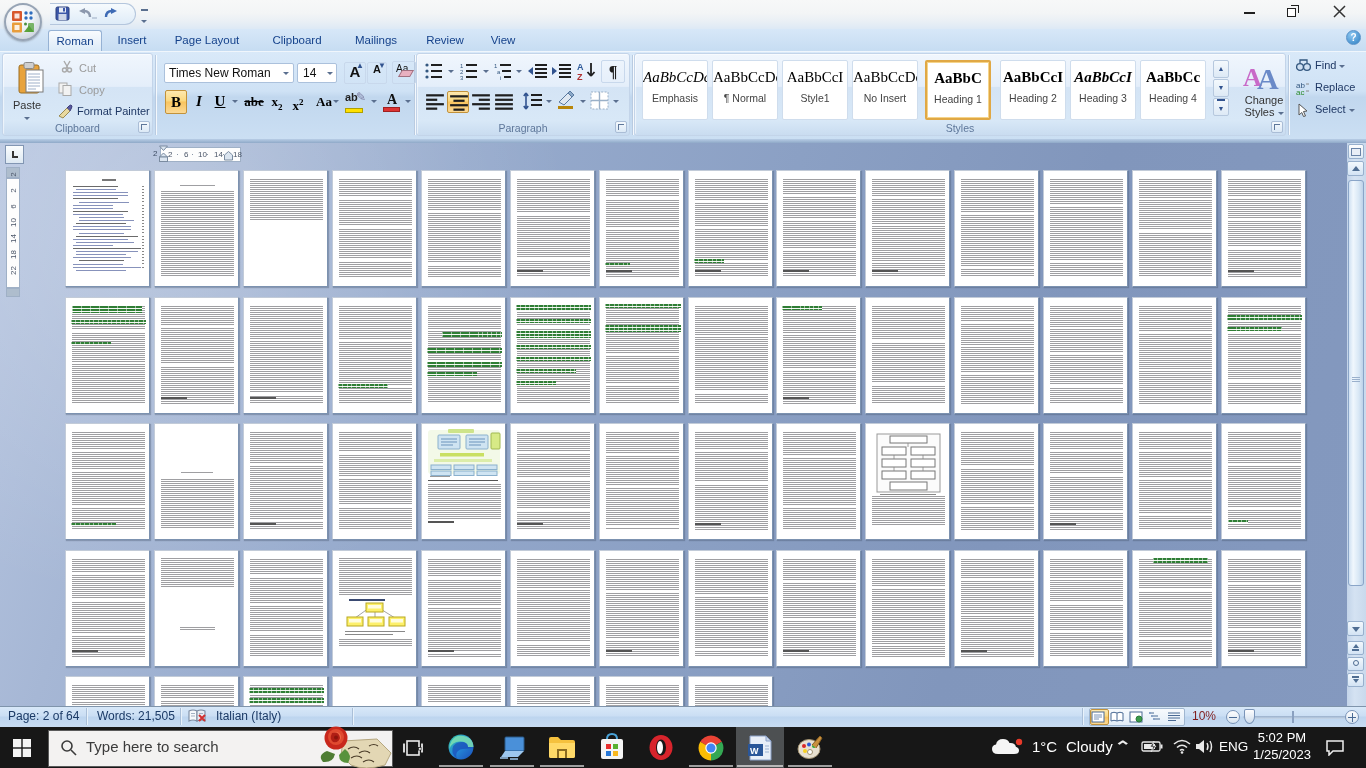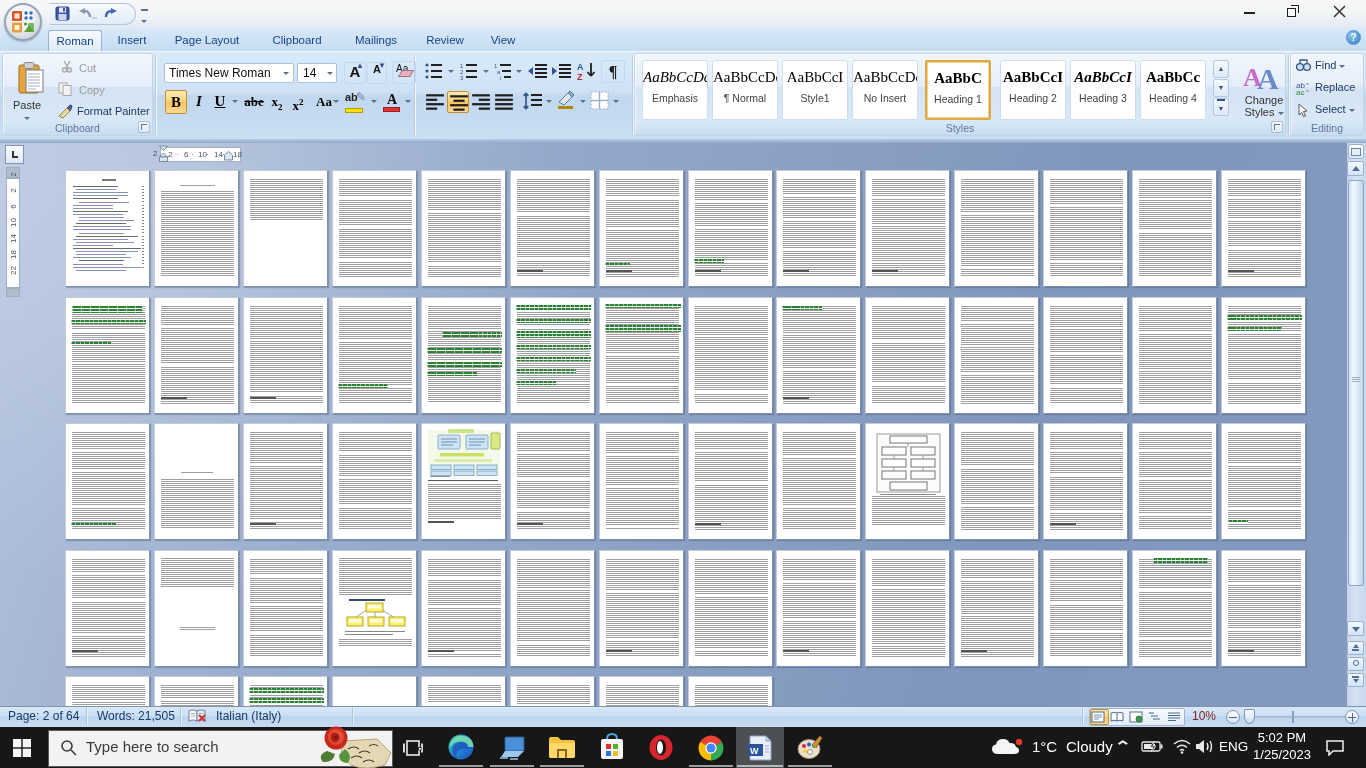--- a/index.html
+++ b/index.html
@@ -170,20 +170,24 @@
     <div class="abs" style="left:310px;top:90px;width:28px;height:24px;text-align:center;line-height:24px;font-family:'Liberation Serif',serif;font-size:13px;font-weight:bold;">Aa</div>
     <div class="dd abs" style="left:333px;top:100px;"></div>
     <div class="abs" style="left:344px;top:91px;width:24px;height:22px;">
       <span style="position:absolute;left:1px;top:0px;font-size:11px;font-weight:bold;color:#1f1f1f;">ab</span>
       <span style="position:absolute;left:12px;top:-1px;font-size:12px;color:#7a7aa0;">✎</span>
       <span style="position:absolute;left:1px;bottom:0px;width:18px;height:5px;background:#ffe000;border:1px solid #b0a000;"></span>
     </div>
     <div class="dd abs" style="left:371px;top:100px;"></div>
     <div class="abs" style="left:381px;top:90px;width:22px;height:23px;text-align:center;"><b style="font-family:'Liberation Serif',serif;font-size:14px;color:#111;">A</b><span style="position:absolute;left:2px;bottom:1px;width:17px;height:5px;background:#d33;border:1px solid #a02020;"></span></div>
     <div class="dd abs" style="left:405px;top:100px;"></div>
+    <div class="grp" style="left:416px;width:214px;">
+      <div class="grplabel">Paragraph</div>
+      <div class="dlauncher"></div>
+    </div>
     <svg class="abs" style="left:424px;top:62px" width="20" height="18" viewBox="0 0 20 18">
       <circle cx="3" cy="3" r="1.6" fill="#33577f"></circle>
       <rect x="7" y="2" width="11" height="2" fill="#1f1f1f"></rect>
       <circle cx="3" cy="9" r="1.6" fill="#33577f"></circle>
       <rect x="7" y="8" width="11" height="2" fill="#1f1f1f"></rect>
       <circle cx="3" cy="15" r="1.6" fill="#33577f"></circle>
       <rect x="7" y="14" width="11" height="2" fill="#1f1f1f"></rect>
     </svg>
     <div class="dd abs" style="left:448px;top:70px;"></div>
     <svg class="abs" style="left:459px;top:62px" width="20" height="18" viewBox="0 0 20 18">
@@ -303,23 +307,20 @@
       <span class="nm">Heading 4</span>
     </div>
     <div class="abs" style="left:1213px;top:60px;width:16px;height:18px;border:1px solid #b6c8de;border-radius:2px;background:linear-gradient(#f4f9fd,#dde9f5);text-align:center;font-size:7px;color:#31538f;line-height:16px;">▲</div>
     <div class="abs" style="left:1213px;top:79px;width:16px;height:18px;border:1px solid #b6c8de;border-radius:2px;background:linear-gradient(#f4f9fd,#dde9f5);text-align:center;font-size:7px;color:#31538f;line-height:16px;">▼</div>
     <div class="abs" style="left:1213px;top:98px;width:16px;height:18px;border:1px solid #b6c8de;border-radius:2px;background:linear-gradient(#f4f9fd,#dde9f5);text-align:center;font-size:7px;color:#31538f;line-height:16px;"><div style="width:8px;height:1.5px;background:#31538f;margin:0 auto;"></div>▼</div>
     <svg class="abs" style="left:1243px;top:60px" width="36" height="30" viewBox="0 0 36 30">
 <text x="0" y="26" font-size="26" font-weight="bold" fill="#c86ac8" font-family="Liberation Serif">A</text>
 <text x="14" y="29" font-size="30" font-weight="bold" fill="#6a8ac8" font-family="Liberation Serif">A</text>
 </svg>
     <div class="rtext abs" style="left:1242px;top:94px;text-align:center;width:44px;">Change<br>Styles <span class="dd"></span></div>
-    <div class="grp" style="left:1290px;width:74px;">
-      <div class="grplabel">Editing</div>
-    </div>
     <svg class="abs" style="left:1296px;top:59px" width="16" height="13" viewBox="0 0 16 13">
 <circle cx="4" cy="8" r="3.4" fill="#cfe0f2" stroke="#33577f" stroke-width="1.3"></circle>
 <circle cx="11" cy="8" r="3.4" fill="#cfe0f2" stroke="#33577f" stroke-width="1.3"></circle>
 <path d="M4 4 L4 1 L11 1 L11 4" stroke="#33577f" stroke-width="1.3" fill="none"></path>
 </svg>
     <div class="rtext abs" style="left:1315px;top:59px;color:#1f3864;">Find <span class="dd"></span></div>
     <svg class="abs" style="left:1296px;top:81px" width="16" height="14" viewBox="0 0 16 14">
 <text x="0" y="7" font-size="8" fill="#33577f">ab</text>
       <text x="0" y="14" font-size="8" fill="#2a8a2a">ac</text>
 <path d="M10 3 L13 3 M10 10 L13 10" stroke="#888" stroke-width="1"></path>

